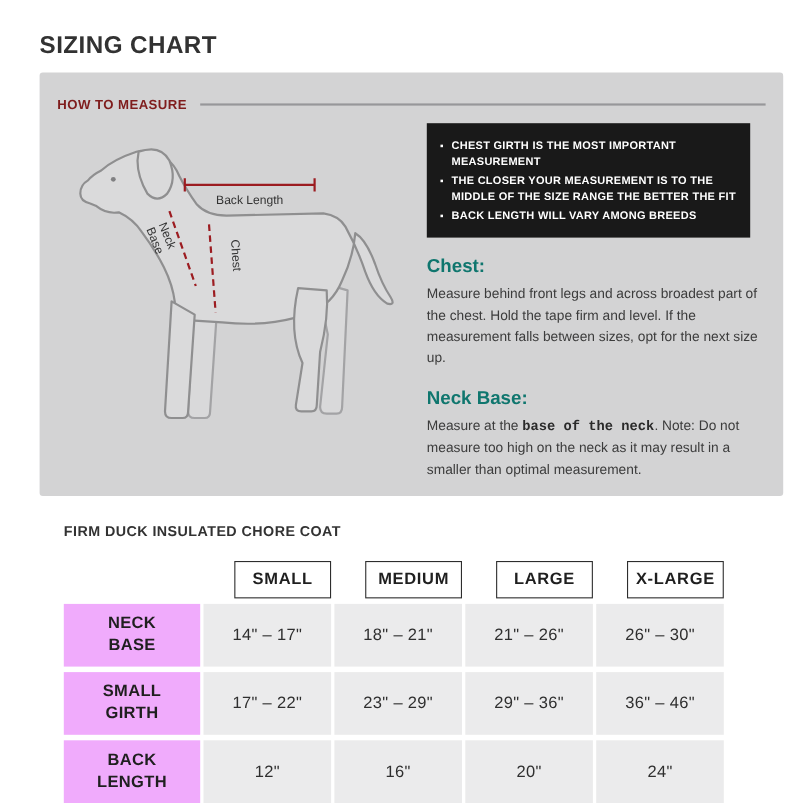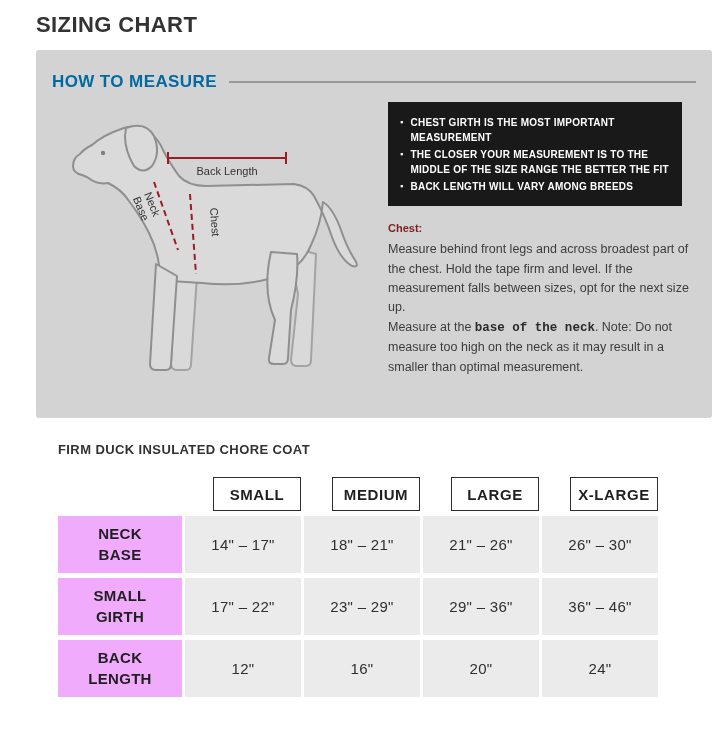--- a/index.html
+++ b/index.html
@@ -1,35 +1,35 @@
 <!DOCTYPE html>
 <html><head>
 <meta charset="utf-8">
 <style>
   html,body{margin:0;padding:0;background:#fff;}
   body{width:720px;height:731px;font-family:"Liberation Sans",sans-serif;color:#333;overflow:hidden;}
-  .page{box-sizing:border-box;padding:10px 0 0 36px;width:576px;}
+  .page{box-sizing:border-box;padding:26px 0 0 36px;width:576px;}
 
   .title{font-size:22px;font-weight:800;letter-spacing:.4px;color:#323232;margin:2px 0 12px;}
 
   .panel{background:#d3d3d4;border-radius:3px;width:676px;box-sizing:border-box;padding:8px 16px 14px;}
   .panel-head{display:flex;align-items:center;gap:12px;margin:14px 0 0;}
-  .panel-head h2{font-size:17px;font-weight:800;letter-spacing:.4px;color:#0369a1;margin:0;white-space:nowrap;}
+  .panel-head h2{font-size:12px;font-weight:800;letter-spacing:.4px;color:#7f1d1d;margin:0;white-space:nowrap;}
   .panel-head .rule{flex:1;height:2px;background:#97979a;}
 
   .panel-body{display:flex;margin-top:4px;}
   .diagram{flex:0 0 348px;width:348px;height:308px;margin-left:-12px;position:relative;}
   svg text{font-family:"Liberation Sans",sans-serif;}
 
   .right-col{flex:1;padding-top:6px;}
   .tips{background:#191919;color:#fff;width:294px;box-sizing:border-box;padding:11px 12px 10px;}
   .tip{display:flex;gap:7px;font-size:10px;font-weight:700;letter-spacing:.25px;line-height:1.5;margin:2px 0;}
   .tip .bullet{flex:0 0 auto;font-size:9px;line-height:1.7;}
 
-  .sub-head{font-size:11px;font-weight:800;color:#7f1d1d;margin:16px 0 6px;}
+  .sub-head{font-size:17px;font-weight:800;color:#0f766e;margin:16px 0 6px;}
   .body-text{font-size:12.5px;line-height:1.55;color:#3c3c3c;margin:0;width:306px;}
   .body-text strong{color:#2a2a2a;font-family:Liberation Mono, monospace;}
 
   .table-section{margin-top:24px;padding-left:22px;}
   .table-title{font-size:13px;font-weight:800;letter-spacing:.4px;color:#323232;margin:0 0 20px;}
   .size-table{display:grid;grid-template-columns:124px repeat(4,116px);gap:5px 3px;}
   .h-cell{height:34px;border:1.5px solid #2d2d2d;background:#fff;display:flex;align-items:center;justify-content:center;
           font-weight:800;font-size:15px;letter-spacing:.6px;color:#1f1f1f;box-sizing:border-box;margin-left:28px;}
   .h-cell.empty{border:none;background:transparent;}
   .l-cell{background:#f0abfc;height:57px;display:flex;align-items:center;justify-content:center;text-align:center;
@@ -99,20 +99,21 @@
           </div>
           <div class="tip">
             <span class="bullet">▪</span>
             <span>BACK LENGTH WILL VARY AMONG BREEDS</span>
           </div>
         </div>
 
         <h3 class="sub-head">Chest:</h3>
         <p class="body-text">Measure behind front legs and across broadest part of the chest. Hold the tape firm and level. If the measurement falls between sizes, opt for the next size up.</p>
 
+        <h3 class="sub-head">Neck Base:</h3>
         <p class="body-text"><span>Measure at the </span><strong>base of the neck</strong><span>. Note: Do not measure too high on the neck as it may result in a smaller than optimal measurement.</span></p>
       </div>
 
     </div>
   </section>
 
   <section class="table-section">
     <h2 class="table-title">FIRM DUCK INSULATED CHORE COAT</h2>
 
     <div class="size-table">

